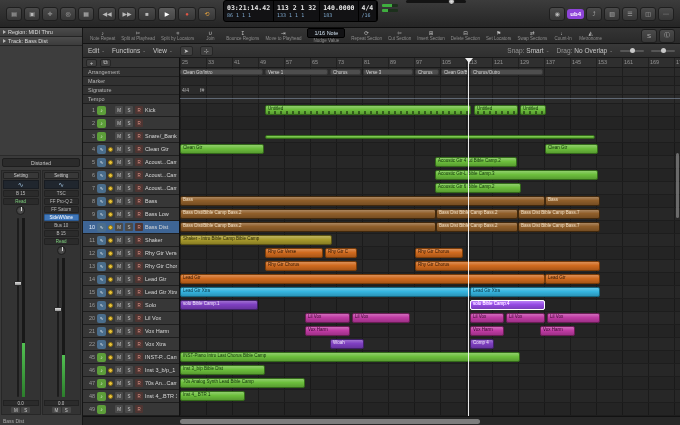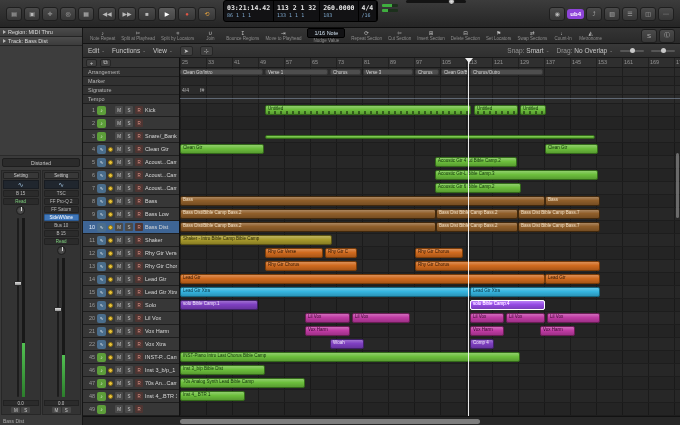--- a/index.html
+++ b/index.html
@@ -171,21 +171,21 @@
   <div class="lcd">
     <div class="lcd-sec">
       <div class="lcd-main">03:21:14.42</div>
       <div class="lcd-sub">86 1 1 1</div>
     </div>
     <div class="lcd-sec">
       <div class="lcd-main">113 2 1 32</div>
       <div class="lcd-sub">133 1 1 1</div>
     </div>
     <div class="lcd-sec">
-      <div class="lcd-main">260.0000</div>
+      <div class="lcd-main">140.0000</div>
       <div class="lcd-sub">183</div>
     </div>
     <div class="lcd-sec">
       <div class="lcd-main">4/4</div>
       <div class="lcd-sub">/16</div>
     </div>
     <div class="lcd-sec">
       
       
     </div>

